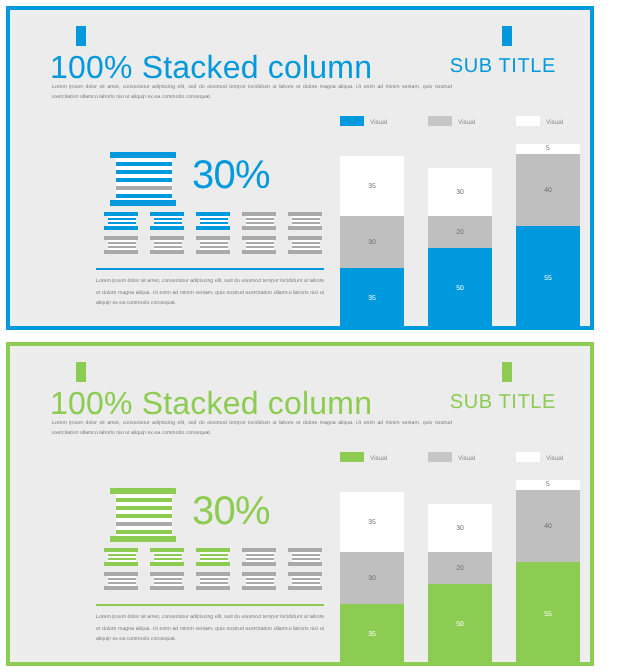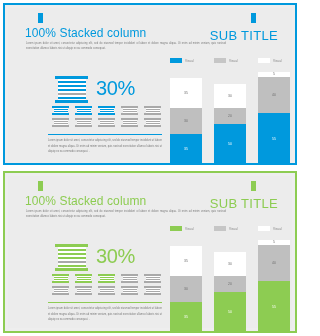--- a/index.html
+++ b/index.html
@@ -7,23 +7,23 @@
 
   .slide{position:relative;width:300px;height:168px;box-sizing:border-box;background:#ffffff;}
   .frame{position:absolute;left:3px;top:3px;right:3px;bottom:3px;box-sizing:border-box;
          border:2px solid var(--accent);background:#eeeeee;}
   .inner{position:absolute;left:3px;top:3px;right:3px;bottom:3px;background:#ececec;}
 
   .tab{position:absolute;width:5px;height:10px;background:var(--accent);top:5px;}
   .tab-left{left:30px;}
   .tab-right{right:36px;}
 
-  .title{position:absolute;left:17px;top:18px;font-size:12px;color:var(--accent);
+  .title{position:absolute;left:17px;top:18px;font-size:16px;color:var(--accent);
          font-weight:400;letter-spacing:.1px;white-space:nowrap;}
-  .subtitle{position:absolute;right:14px;top:20px;font-size:13px;color:var(--accent);
+  .subtitle{position:absolute;right:14px;top:20px;font-size:10px;color:var(--accent);
             letter-spacing:.3px;white-space:nowrap;}
 
   .intro{position:absolute;left:18px;top:33px;width:200px;font-size:2.6px;line-height:2.1;
          color:#7b7b7b;text-align:justify;}
 
   
   .bigspool{position:absolute;left:47px;top:68px;width:33px;height:27px;}
   .sp-cap{position:absolute;left:0;width:100%;height:3px;background:var(--accent);}
   .sp-cap.t{top:0;} .sp-cap.b{bottom:0;}
   .sp-body{position:absolute;left:2.5px;right:2.5px;top:3px;bottom:3px;background:#ffffff;}

